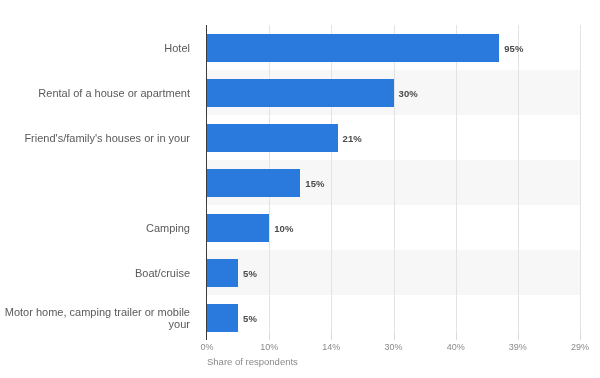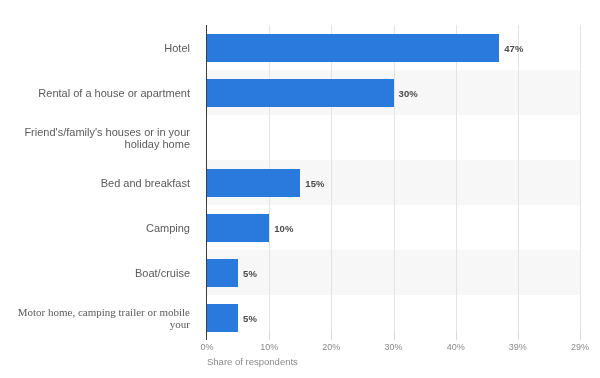--- a/index.html
+++ b/index.html
@@ -180,26 +180,30 @@
         <div class="gridline" style="left: 62px;"></div>
         <div class="gridline" style="left: 124px;"></div>
         <div class="gridline" style="left: 187px;"></div>
         <div class="gridline" style="left: 249px;"></div>
         <div class="gridline" style="left: 311px;"></div>
         <div class="gridline" style="left: 373px;"></div>
       </div>
     <div class="rows">
         <div class="row" style="top: 8.5px; height: 28px;">
           <div class="bar" style="width: 292.183px; background: rgb(42, 122, 222);"></div>
-          <div class="bar-value" style="left: 297.183px;">47%</div>
+          <div class="bar-value" style="left: 297.183px;">95%</div>
         </div>
         <div class="row" style="top: 53.5px; height: 28px;">
           <div class="bar" style="width: 186.5px; background: rgb(42, 122, 222);"></div>
           <div class="bar-value" style="left: 191.5px;">30%</div>
         </div>
+        <div class="row" style="top: 98.5px; height: 28px;">
+          <div class="bar" style="width: 130.55px; background: rgb(42, 122, 222);"></div>
+          <div class="bar-value" style="left: 135.55px;">21%</div>
+        </div>
         <div class="row" style="top: 143.5px; height: 28px; padding-left: 14px;">
           <div class="bar" style="width: 93.25px; background: rgb(42, 122, 222);"></div>
           <div class="bar-value" style="left: 98.25px;">15%</div>
         </div>
         <div class="row" style="top: 188.5px; height: 28px;">
           <div class="bar" style="width: 62.1667px; background: rgb(42, 122, 222);"></div>
           <div class="bar-value" style="left: 67.1667px;">10%</div>
         </div>
         <div class="row" style="top: 233.5px; height: 28px;">
           <div class="bar" style="width: 31.0833px; background: rgb(42, 122, 222);"></div>
@@ -221,53 +225,47 @@
         </div>
       </div>
       <div class="cat-label" style="top: 45px; height: 45px;">
         <div style="padding-right: 10px;">
           <span>Rental of a house or apartment</span>
         </div>
       </div>
       <div class="cat-label" style="top: 90px; height: 45px;">
         <div style="padding-right: 10px;">
           <span>Friend's/family's houses or in your</span>
-          <span>holiday home</span>
-        </div>
-      </div>
-      <div class="cat-label" style="top: 135px; height: 45px;">
-        <div style="padding-right: 10px;">
-          <span>Bed and breakfast</span>
         </div>
       </div>
       <div class="cat-label" style="top: 180px; height: 45px;">
         <div style="padding-right: 10px;">
           <span>Camping</span>
         </div>
       </div>
       <div class="cat-label" style="top: 225px; height: 45px;">
         <div style="padding-right: 10px;">
           <span>Boat/cruise</span>
         </div>
       </div>
       <div class="cat-label" style="top: 270px; height: 45px;">
-        <div style="padding-right: 10px; font-family: Liberation Serif, serif;">
+        <div style="padding-right: 10px;">
           <span>Motor home, camping trailer or mobile</span>
           <span>your</span>
         </div>
       </div>
     </div>
 
   <div class="xaxis">
     <div class="axis-title">Share of respondents</div>
   <div class="tick-label" style="left: 0px;">0%</div>
       <div class="tick-mark" style="left: 62px;"></div>
       <div class="tick-label" style="left: 62.1667px;">10%</div>
       <div class="tick-mark" style="left: 124px;"></div>
-      <div class="tick-label" style="left: 124.333px;">20%</div>
+      <div class="tick-label" style="left: 124.333px;">14%</div>
       <div class="tick-mark" style="left: 187px;"></div>
       <div class="tick-label" style="left: 186.5px;">30%</div>
       <div class="tick-mark" style="left: 249px;"></div>
       <div class="tick-label" style="left: 248.667px;">40%</div>
       <div class="tick-mark" style="left: 311px;"></div>
       <div class="tick-label" style="left: 310.833px;">39%</div>
       <div class="tick-mark" style="left: 373px;"></div>
       <div class="tick-label" style="left: 373px;">29%</div>
     </div>
 

